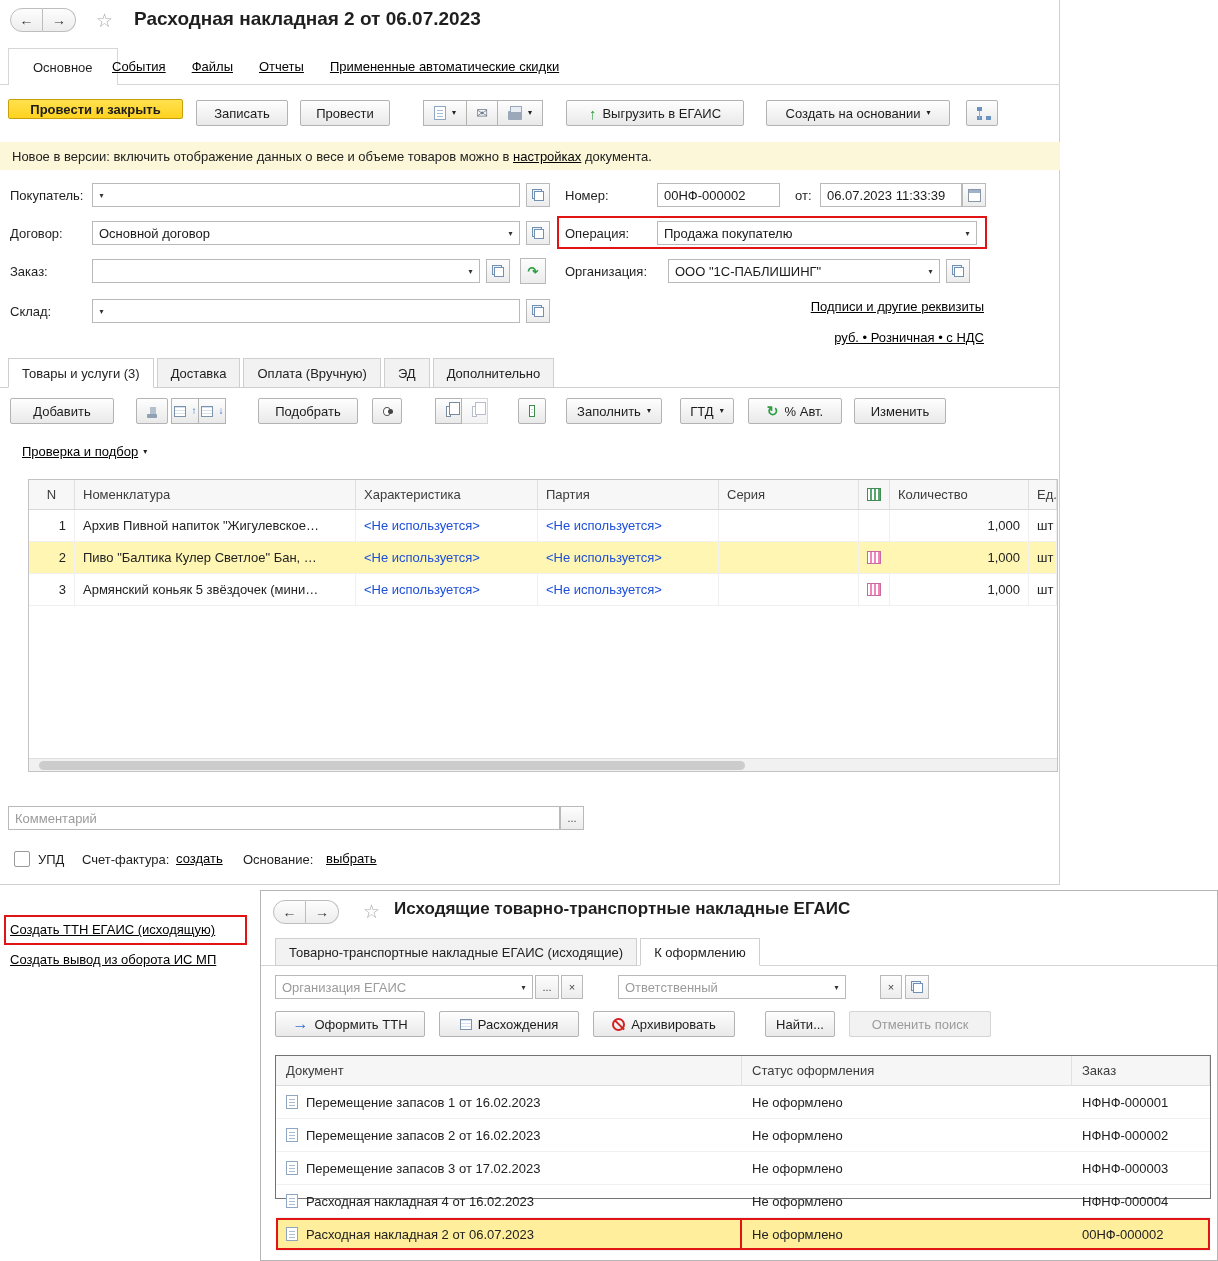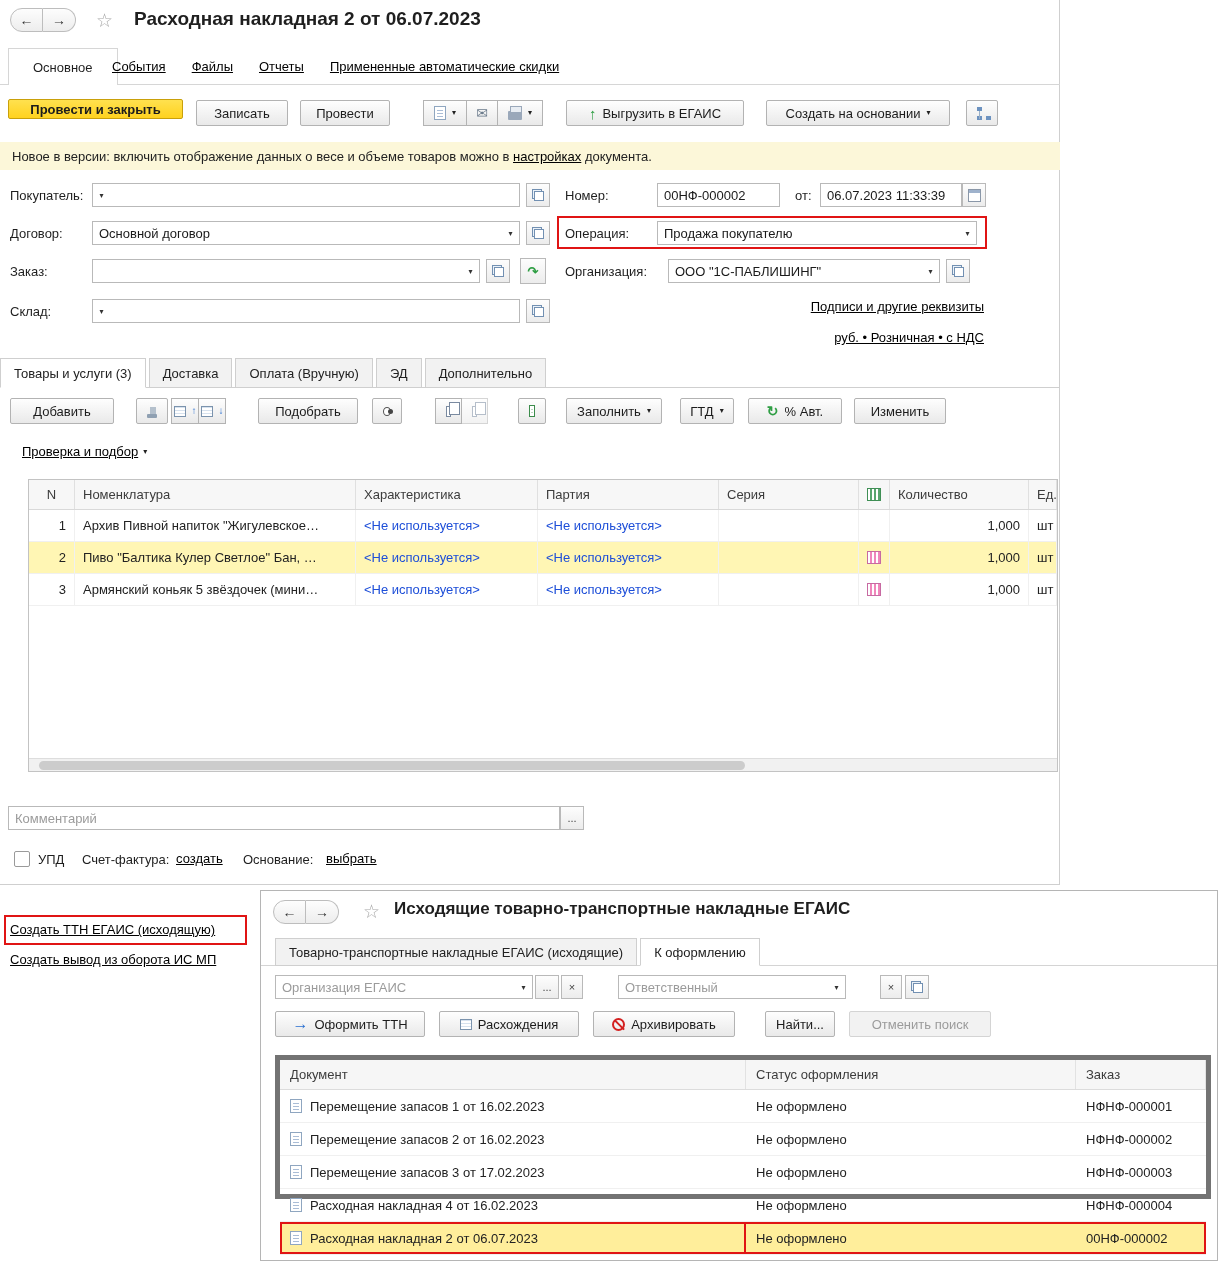--- a/index.html
+++ b/index.html
@@ -62,21 +62,21 @@
 .grid-green{width:13px;height:12px;border:1px solid #3c8c4c;position:relative;background:#fff}
 .grid-green::before{content:"";position:absolute;inset:1px;background:repeating-linear-gradient(90deg,transparent 0 2px,#bcd9c2 2px 3px),repeating-linear-gradient(0deg,transparent 0 2px,#bcd9c2 2px 3px)}
 .hier-ic{width:14px;height:13px;position:relative}
 .hier-ic::before{content:"";position:absolute;left:0;top:0;width:5px;height:4px;background:#6c92c0;box-shadow:0 9px 0 #6c92c0,9px 9px 0 #6c92c0}
 .hier-ic::after{content:"";position:absolute;left:2px;top:4px;width:1px;height:8px;background:#9ab0c8}
 .no-ic{width:13px;height:13px;border:2px solid #d42020;border-radius:50%;position:relative;flex:none}
 .no-ic::before{content:"";position:absolute;left:-1px;top:4px;width:13px;height:2px;background:#d42020;transform:rotate(45deg)}
 .mark-ic{width:14px;height:13px;border:1px solid #c76aa2;background:repeating-linear-gradient(90deg,#fff 0 2px,#ef86bb 2px 4px);flex:none}
 .mark-ic.green{border-color:#3f8f55;background:repeating-linear-gradient(90deg,#fff 0 2px,#58a56e 2px 4px)}
 
-.sectabs{position:absolute;left:0;top:357px;width:1060px;height:31px;border-bottom:1px solid #cfcfcf;display:flex;align-items:flex-end;gap:3px}
+.sectabs{position:absolute;left:0;top:357px;width:1060px;height:31px;border-bottom:1px solid #cfcfcf;display:flex;align-items:flex-end;padding-left:8px;gap:3px}
 .etabs{position:absolute;left:0;top:46px;width:956px;height:29px;border-bottom:1px solid #d4d4d4;display:flex;align-items:flex-end;padding-left:14px;gap:3px}
 .stab{height:30px;display:flex;align-items:center;padding:0 13px;border:1px solid #cfcfcf;background:#f2f2f2;cursor:pointer;white-space:nowrap;margin-bottom:-1px}
 .etabs .stab{height:28px}
 .stab.active{background:#fff;border-bottom-color:#fff}
 
 .checklink{position:absolute;display:flex;align-items:center;gap:5px}
 
 #goods-table{position:absolute;left:28px;top:479px;width:1030px;height:293px;border:1px solid #c3c3c3;background:#fff;display:flex;flex-direction:column}
 .g-head{display:flex;height:30px;background:#f7f7f7;border-bottom:1px solid #d9d9d9;flex:none}
 .g-head .gc{display:flex;align-items:center;padding:0 8px;border-right:1px solid #e0e0e0;color:#3c3c3c;height:100%;overflow:hidden;white-space:nowrap}
@@ -93,21 +93,21 @@
 .c-unit{flex:1}
 .muted{color:#1d4ed8}
 .g-row.selected{background:#fff6b4}
 .g-spacer{flex:1}
 .hscroll{height:13px;background:#f1f1f1;border-top:1px solid #ddd;position:relative;flex:none;cursor:pointer}
 .hscroll .thumb{position:absolute;top:2px;left:10px;width:706px;height:9px;background:#ccc;border-radius:5px}
 
 .checkbox{position:absolute;width:16px;height:16px;border:1px solid #9a9a9a;border-radius:2px;background:#fff;cursor:pointer}
 .hl{position:absolute;border:2px solid #e01414;pointer-events:none;z-index:6}
 
-#egais-table{position:absolute;left:14px;top:164px;width:936px;height:144px;border:5px solid #737373;background:#fff}
+#egais-table{position:absolute;left:14px;top:164px;width:936px;height:144px;border:1px solid #737373;background:#fff}
 .e-head{display:flex;height:30px;background:#f6f6f6;border-bottom:1px solid #dcdcdc}
 .e-head .ec{display:flex;align-items:center;padding:0 10px;border-right:1px solid #e2e2e2;color:#3c3c3c;height:100%;overflow:hidden;white-space:nowrap}
 .e-row{display:flex;height:33px;border-bottom:1px solid #f0f0f0}
 .e-row .ec{display:flex;align-items:center;gap:8px;padding:0 10px;height:100%;overflow:hidden;white-space:nowrap}
 .e-doc{width:466px}
 .e-status{width:330px}
 .e-num{flex:1}
 .e-row.selected{background:#ffee9b;box-shadow:inset 0 0 0 2px #e01414}
 .e-row.selected .e-doc{border-right:2px solid #e01414}
 </style>

